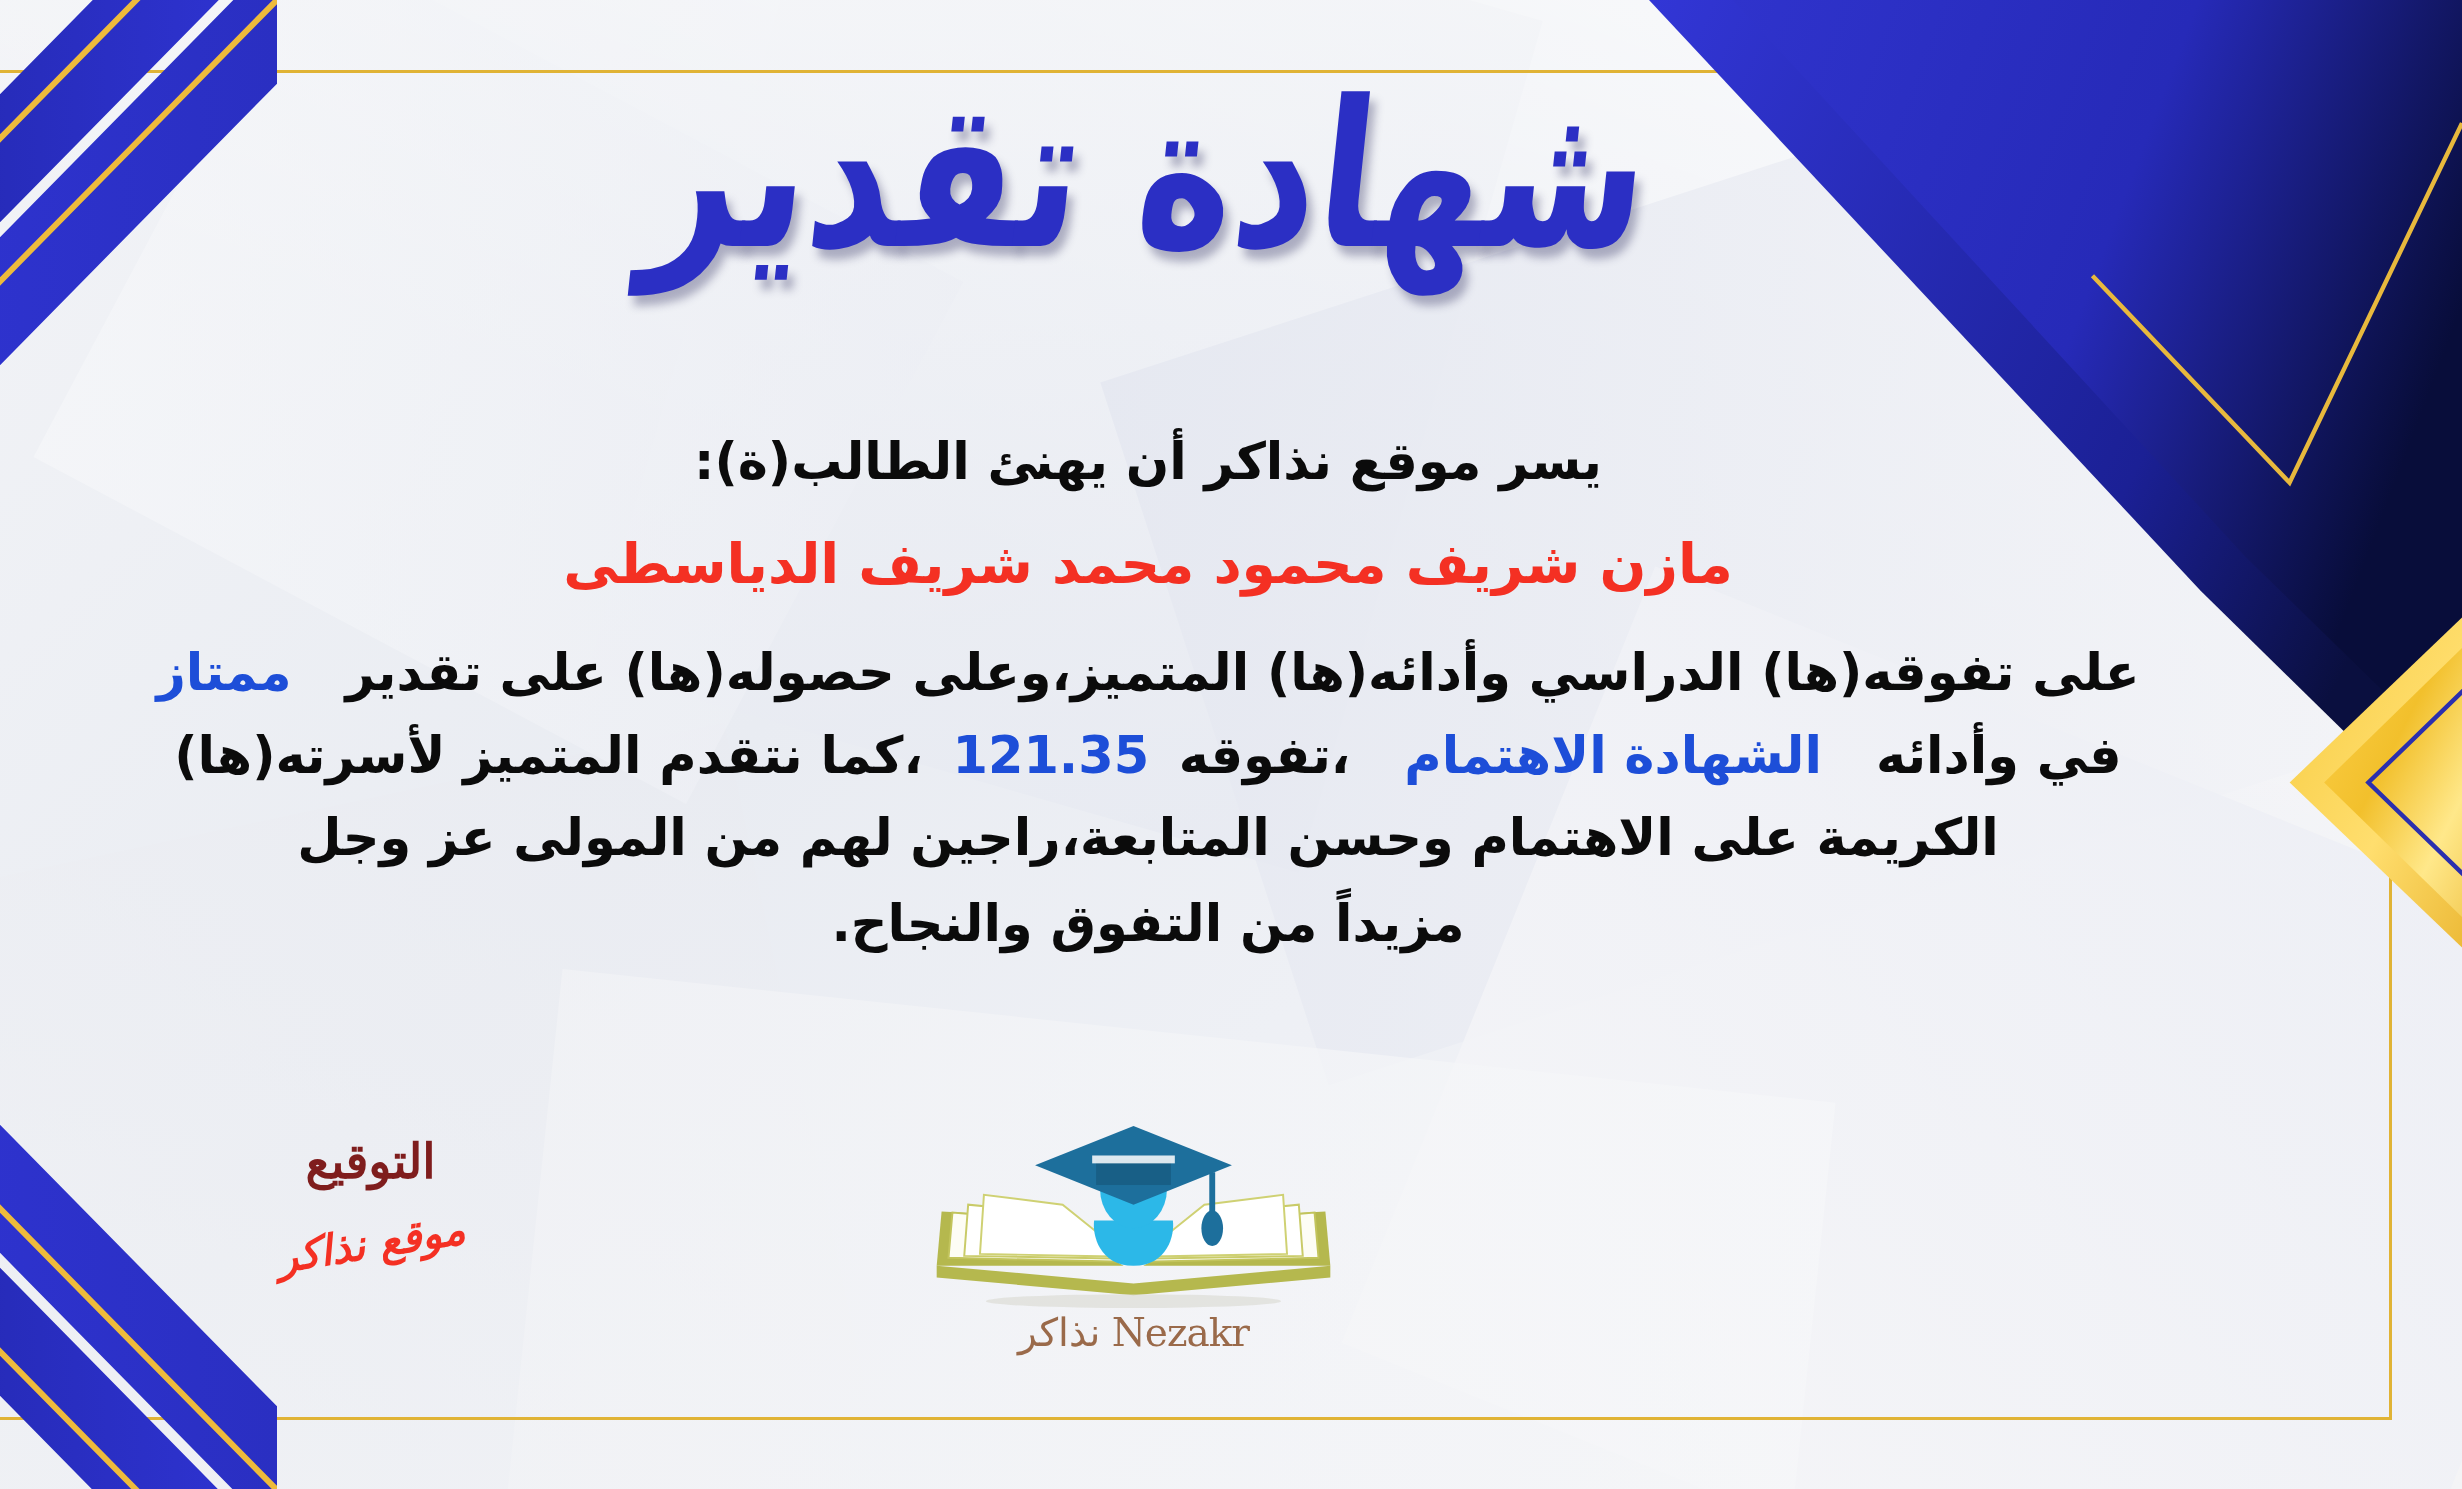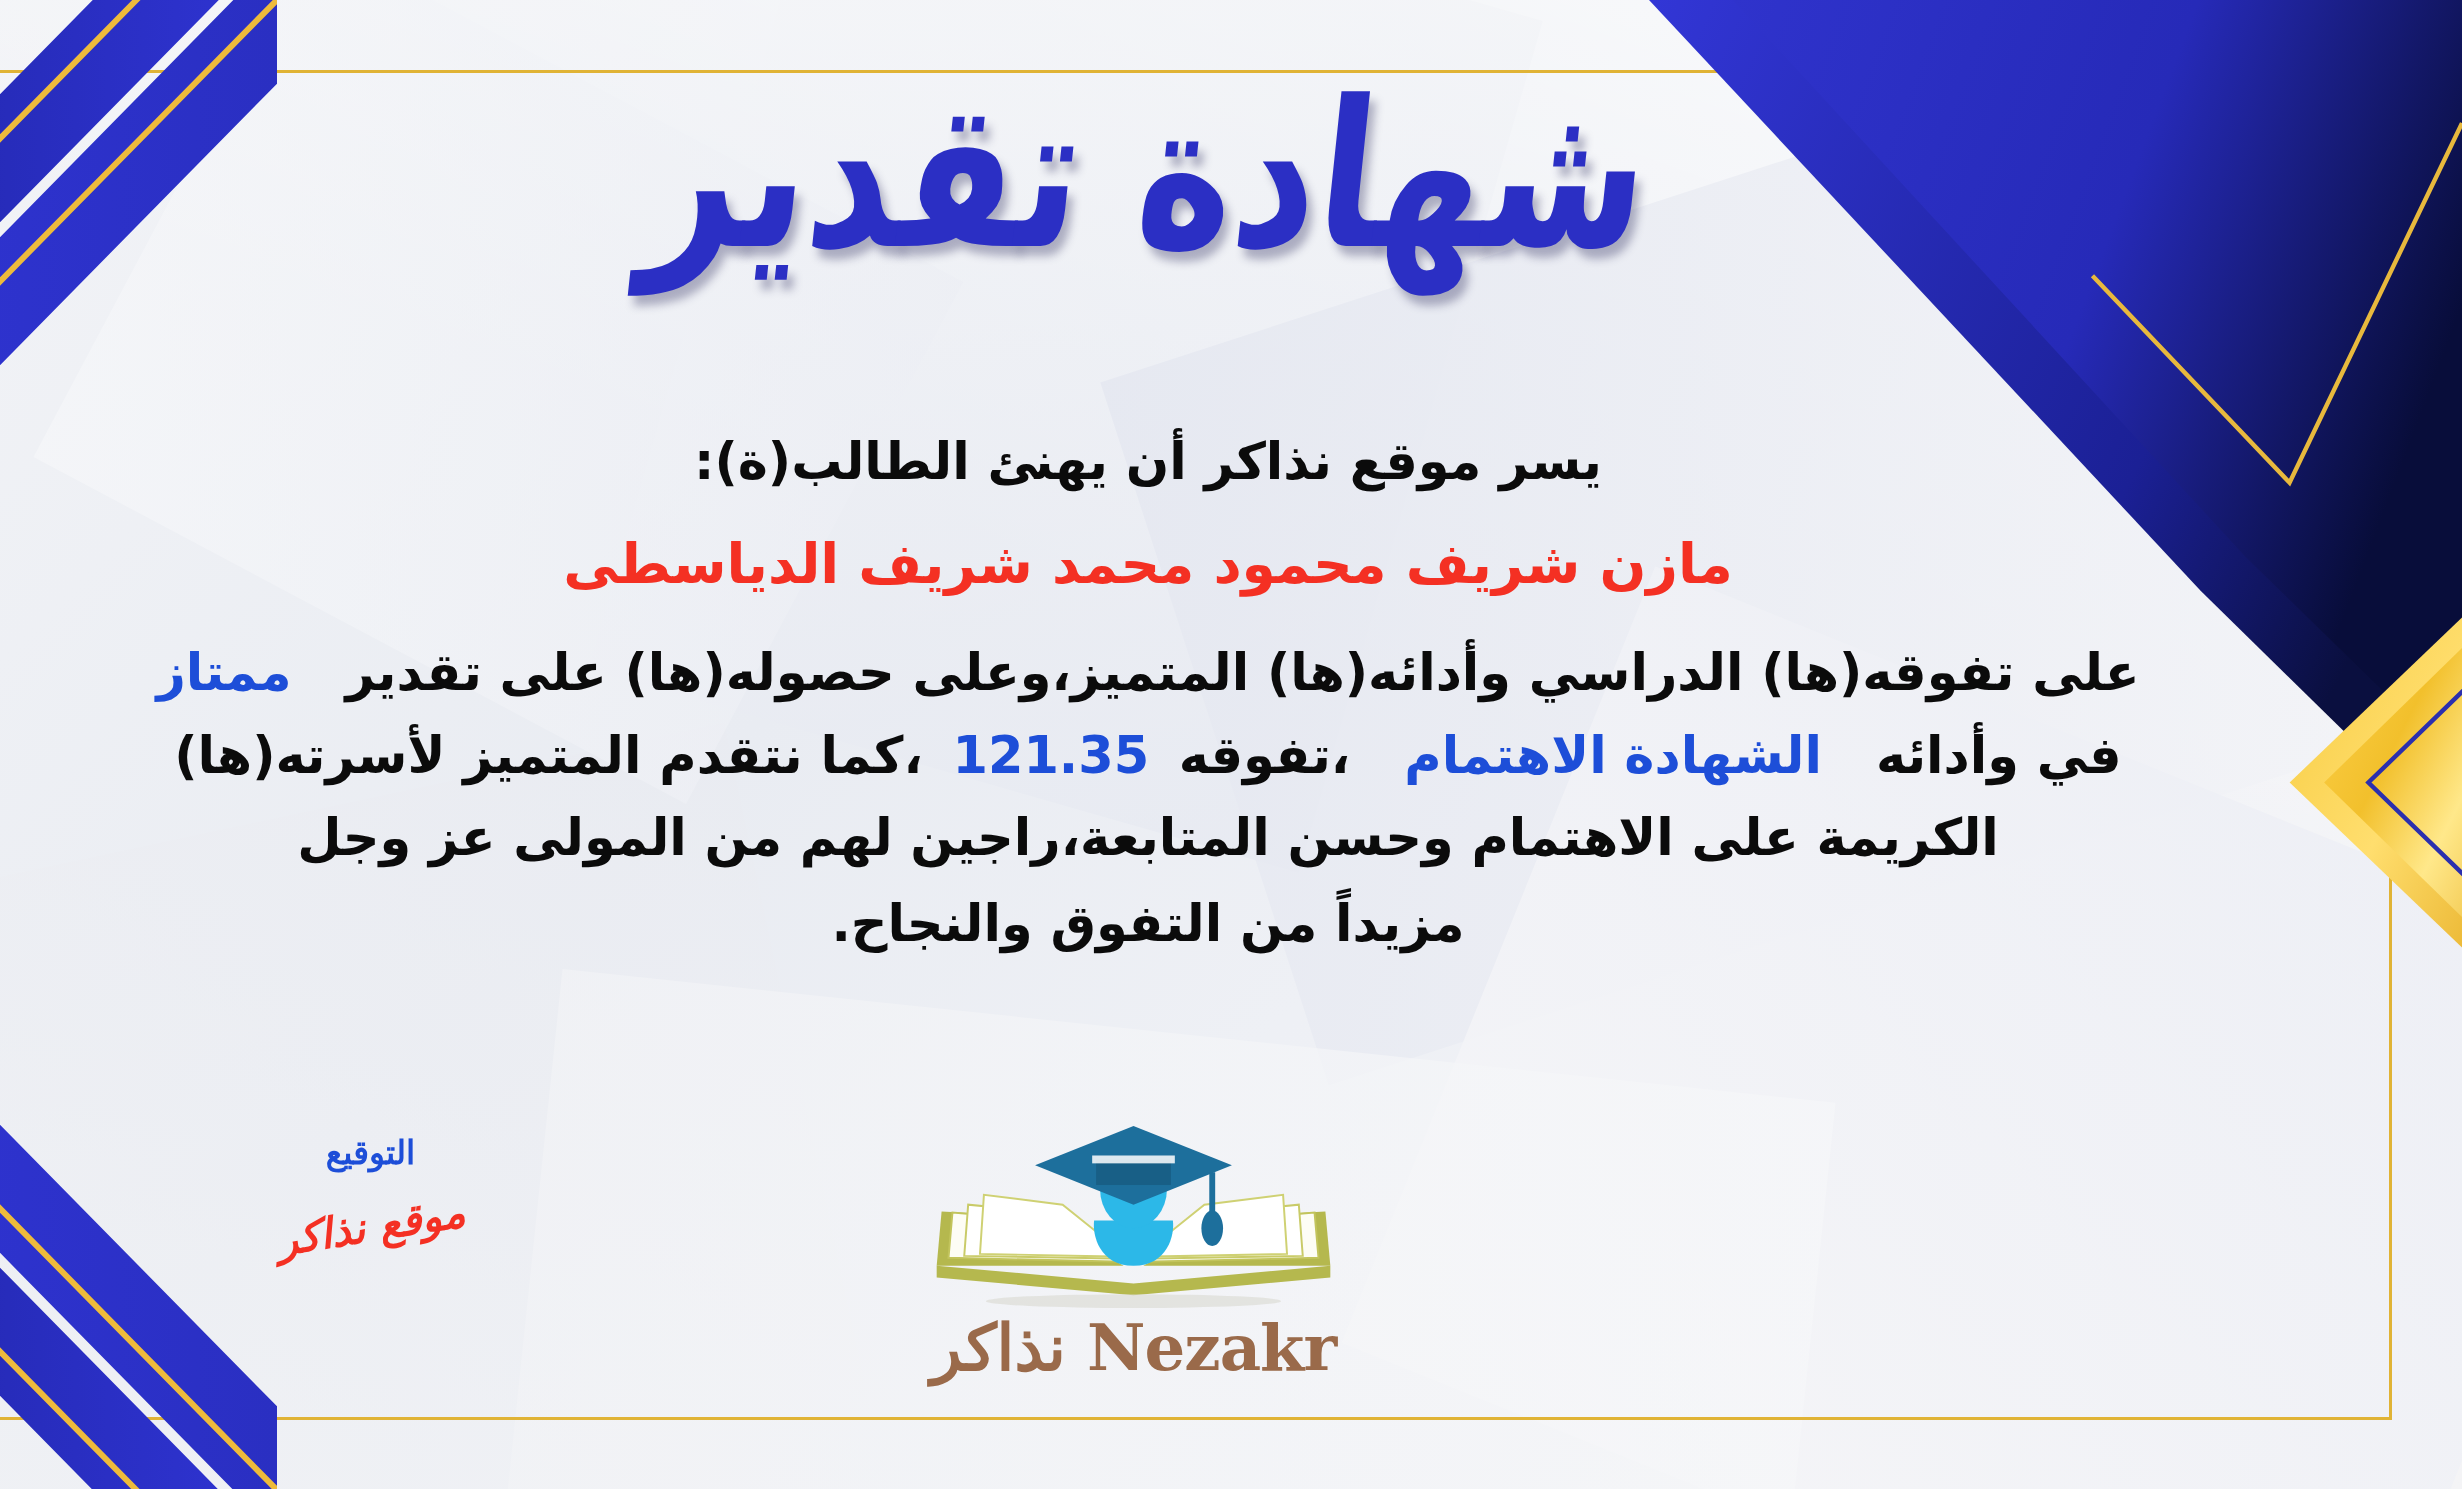--- a/index.html
+++ b/index.html
@@ -108,23 +108,23 @@
 
   
   .sig{
     position:absolute;
     left:384px;
     top:1133px;
     width:305px;
     text-align:center;
   }
   .sig-label{
-    font-size:33px;
+    font-size:48px;
     font-weight:700;
-    color:#1d4ed8;
+    color:#7f1d1d;
     font-family:Liberation Serif, serif;
   }
   .sig-mark{
     margin-top:29.5px;
     font-size:42px;
     color:#F43023;
     font-family:"DejaVu Serif", serif;
     font-style:italic;
     transform:rotate(-9deg);
     display:inline-block;
@@ -135,22 +135,22 @@
   .logo{
     position:absolute;
     left:1083px;
     top:1118px;
     width:433px;
     text-align:center;
   }
   .logo-mark{width:433px;height:197px;display:block;}
   .logo-text{
     margin-top:-4.9px;
-    font-size:64px;
-    font-weight:700;
+    font-size:39px;
+    font-weight:400;
     color:#9a6a4a;
     font-family:"DejaVu Serif", serif;
     letter-spacing:-1px;
     white-space:nowrap;
   }
 </style>
 </head>
 <body>
 
 <div id="cert">

